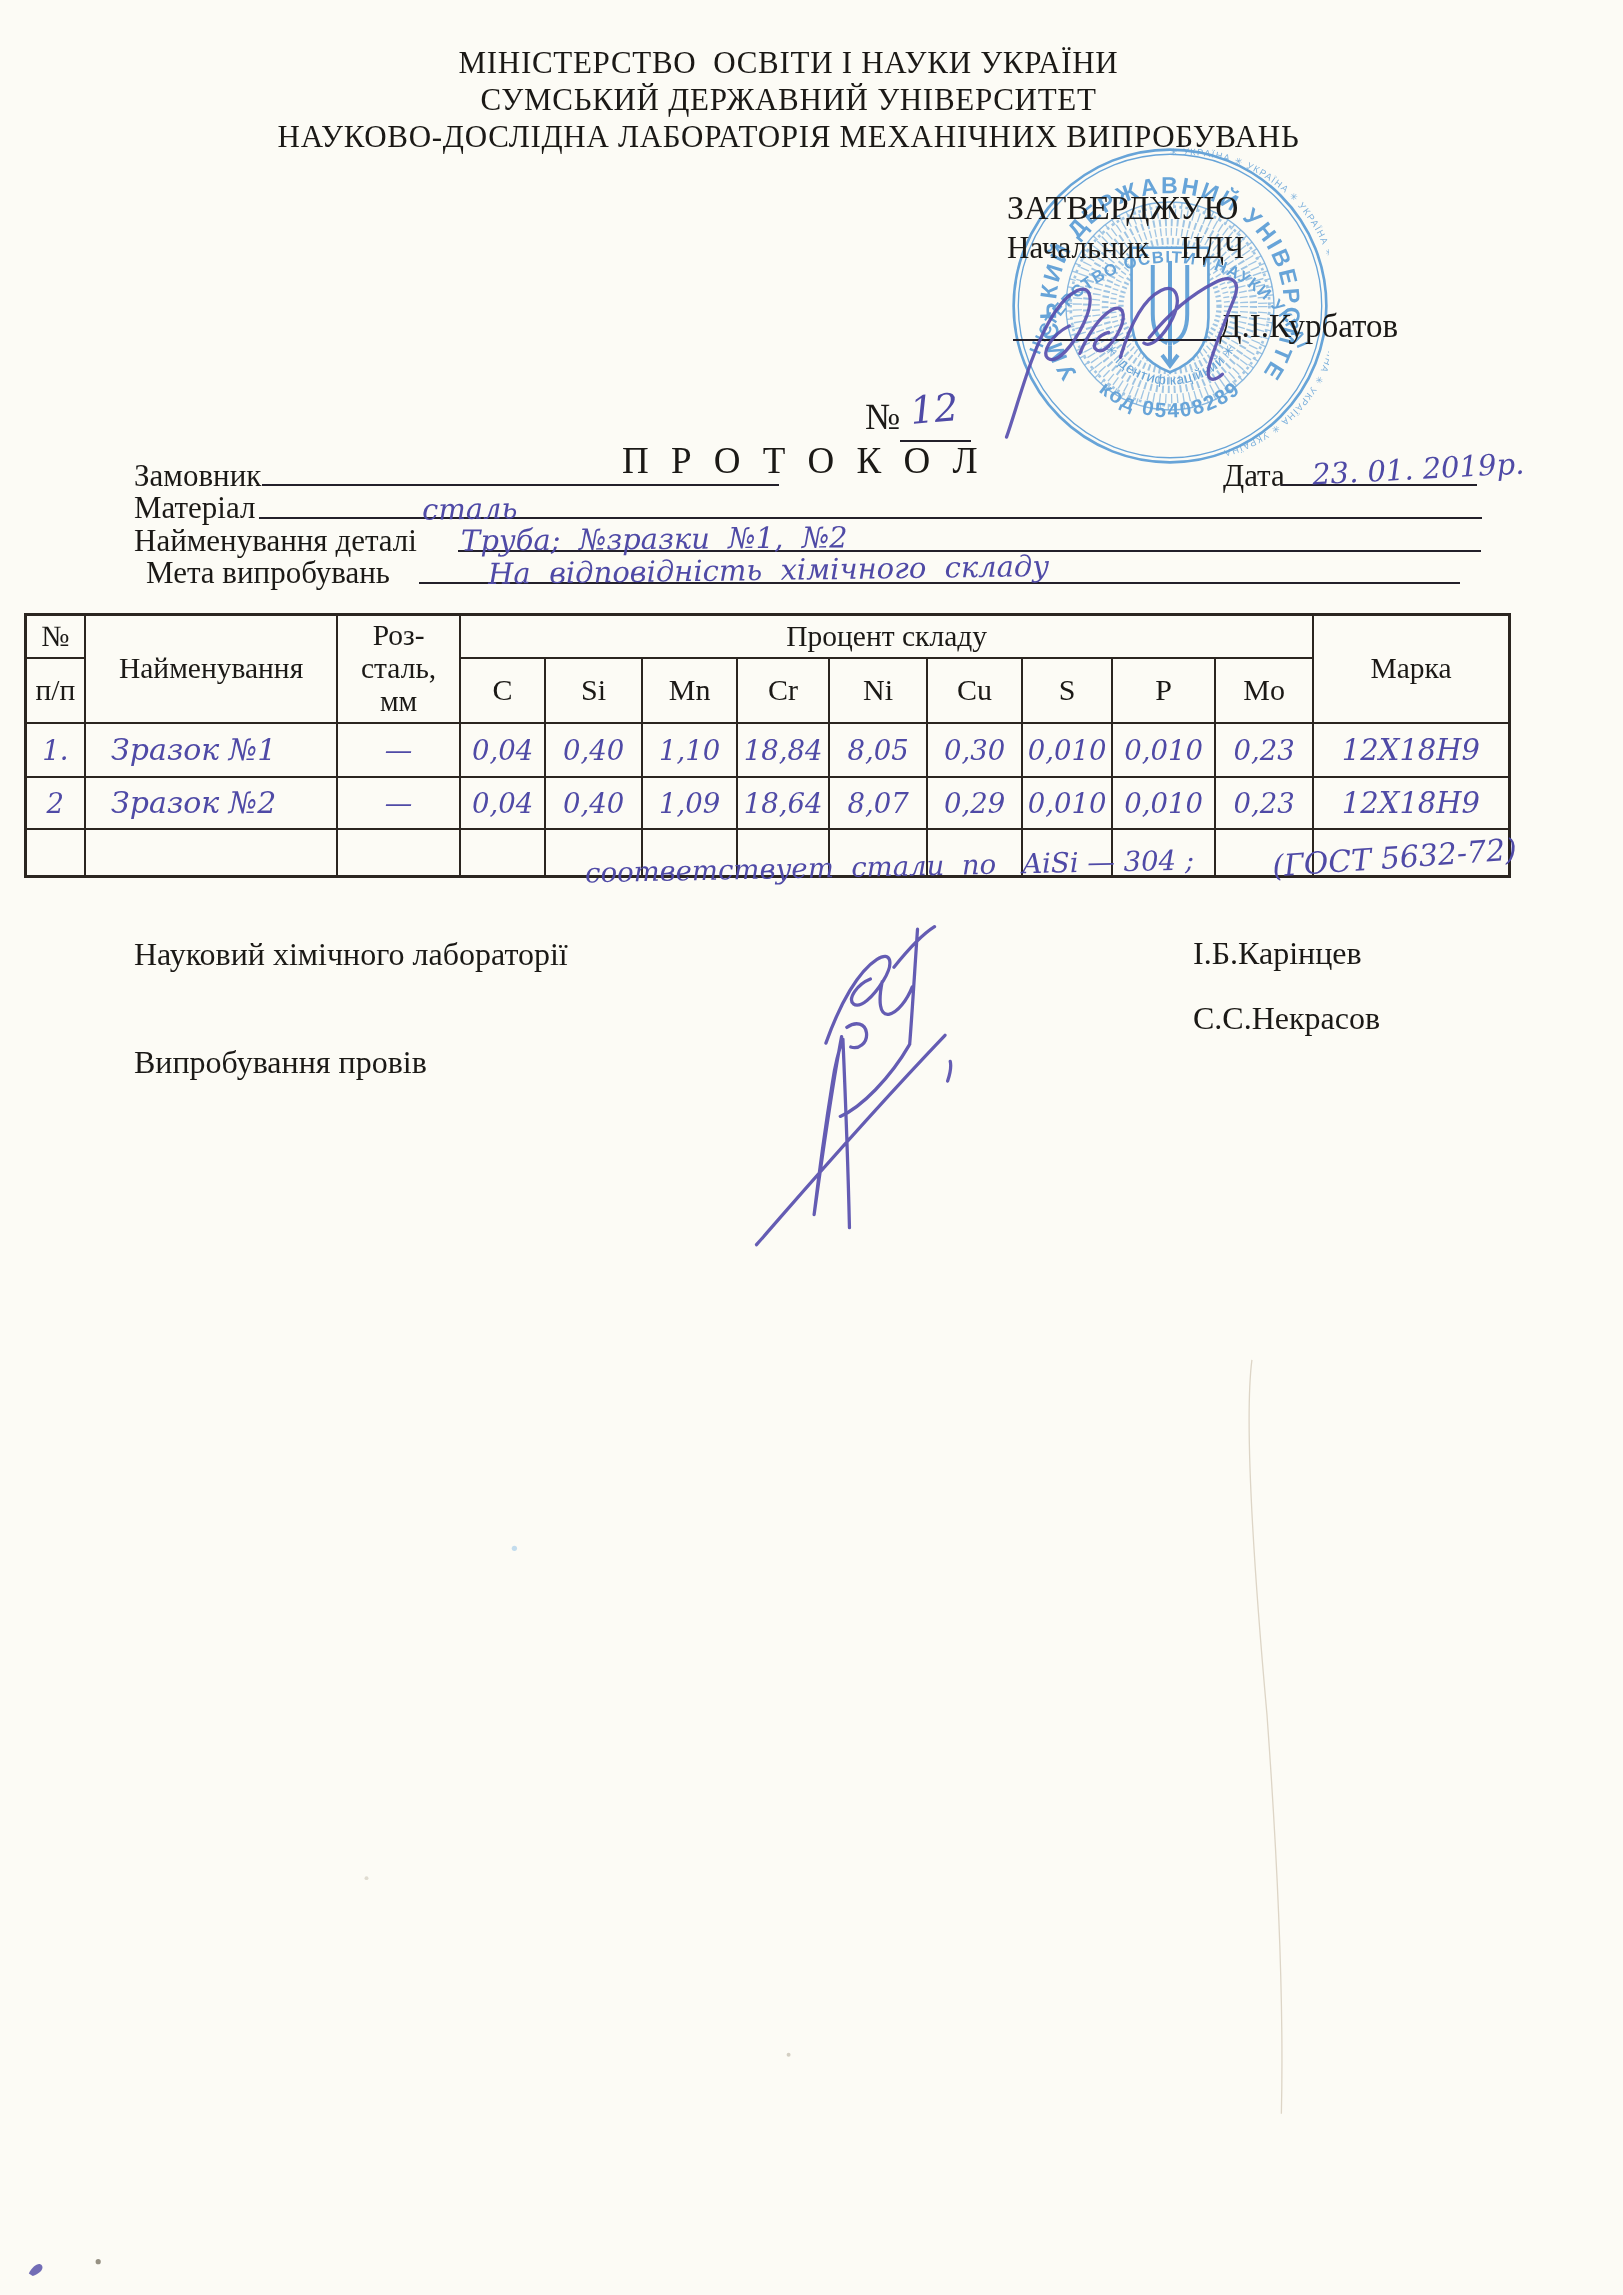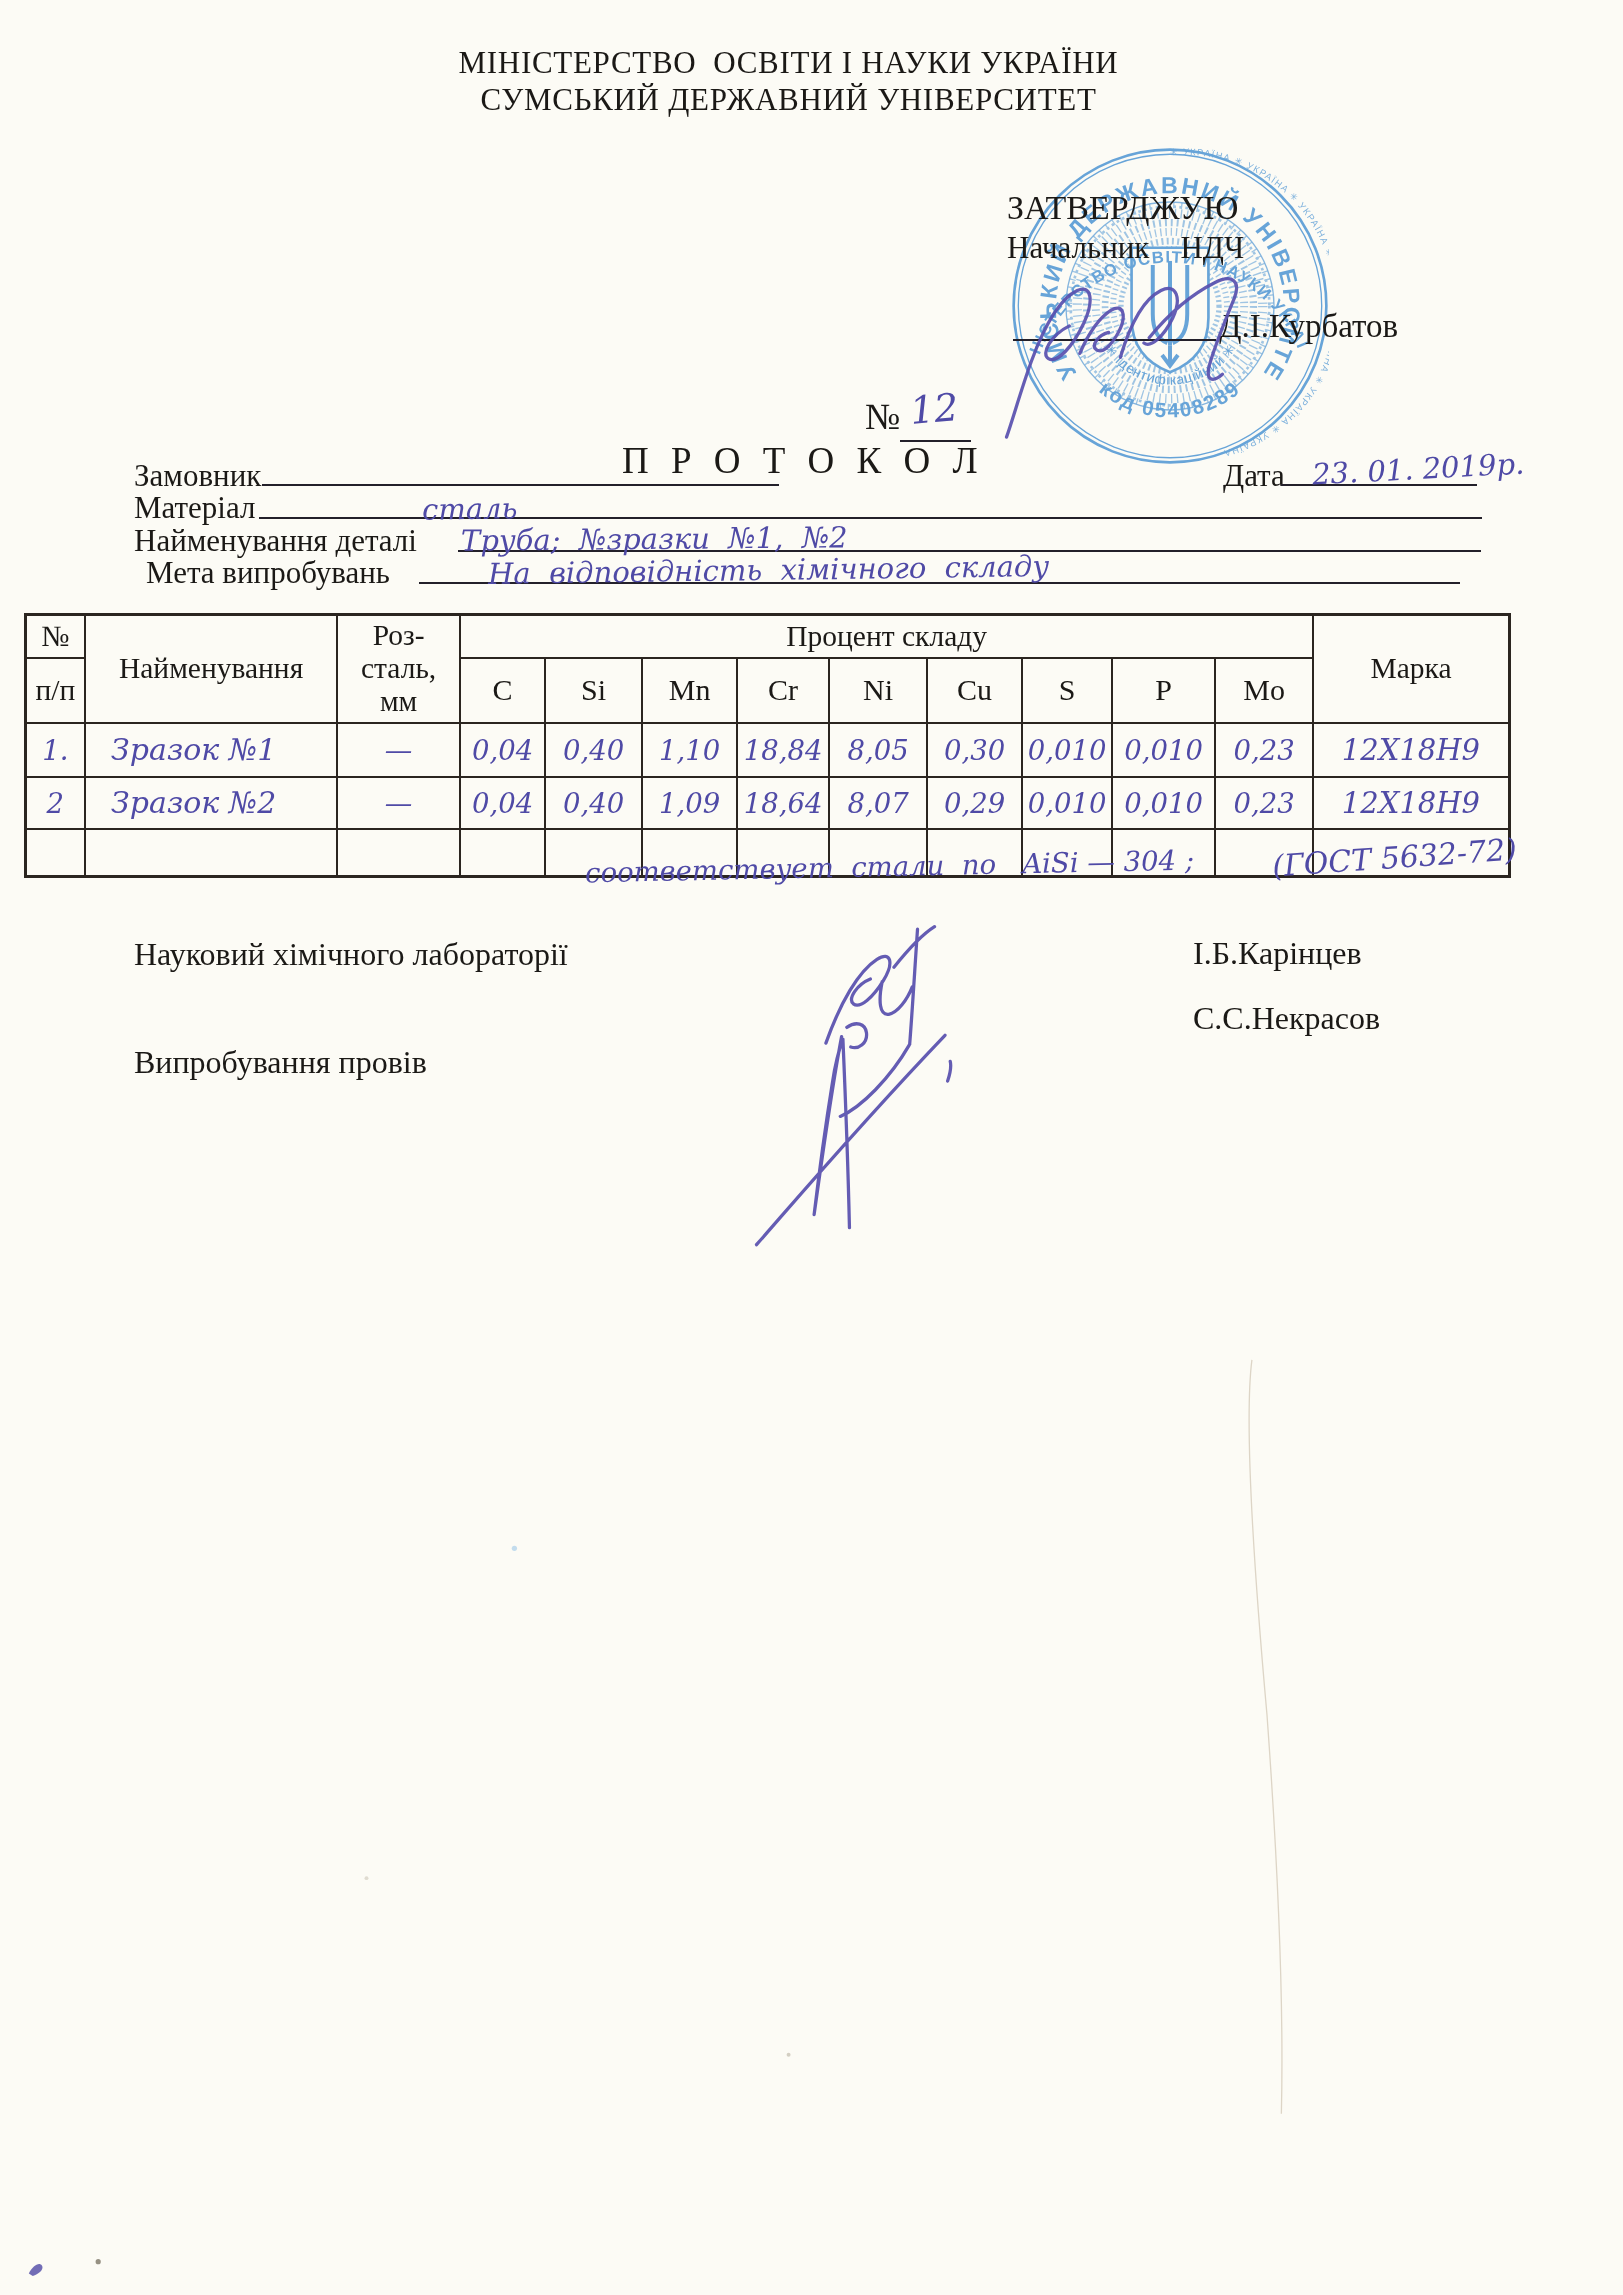--- a/index.html
+++ b/index.html
@@ -90,20 +90,21 @@
         <textPath href="#arcIdent" startOffset="50%" text-anchor="middle">✳  Ідентифікаційний  ✳</textPath>
       </text>
       <text font-size="31" font-weight="bold" letter-spacing="3">
         <textPath href="#arcCode" startOffset="50%" text-anchor="middle">код 05408289</textPath>
       </text>
     </g>
   </svg>
 
   <div class="abs hdr" style="top:45px;">МІНІСТЕРСТВО  ОСВІТИ І НАУКИ УКРАЇНИ</div>
   <div class="abs hdr" style="top:82px;">СУМСЬКИЙ ДЕРЖАВНИЙ УНІВЕРСИТЕТ</div>
+  <div class="abs hdr" style="top:119px;">НАУКОВО-ДОСЛІДНА ЛАБОРАТОРІЯ МЕХАНІЧНИХ ВИПРОБУВАНЬ</div>
 
   <div class="abs" style="left:1007px;top:189px;font-size:34px;">ЗАТВЕРДЖУЮ</div>
   <div class="abs pre" style="left:1007px;top:230px;font-size:31px;">Начальник    НДЧ</div>
   <div class="abs rule" style="left:1013px;top:339px;width:203px;border-bottom-width:2px;"></div>
   <div class="abs" style="left:1219px;top:308px;font-size:33px;">Д.І.Курбатов</div>
 
   <div class="abs" style="left:622px;top:395px;font-size:37px;letter-spacing:6.5px;margin-top:44px;">П Р О Т О К О Л</div>
   <div class="abs" style="left:865px;top:395px;font-size:37px;">№</div>
   <div class="abs rule" style="left:900px;top:440px;width:71px;border-bottom-width:2px;"></div>
   <div class="abs hw" style="left:910px;top:387px;font-size:38px;transform:rotate(-5deg);">12</div>

